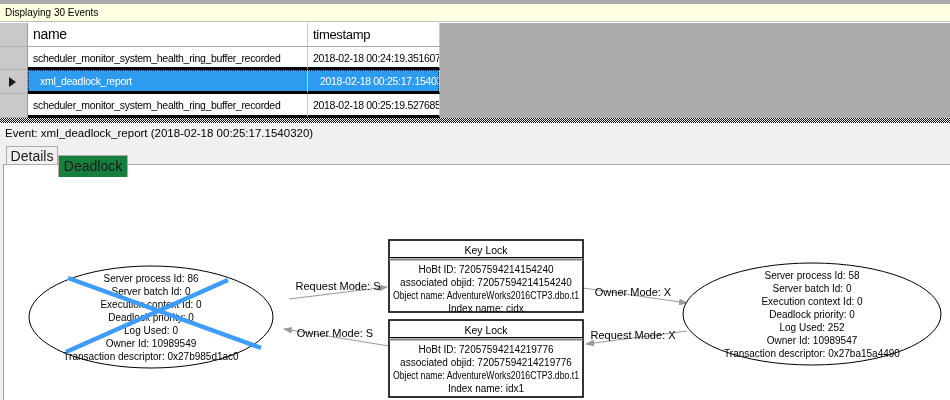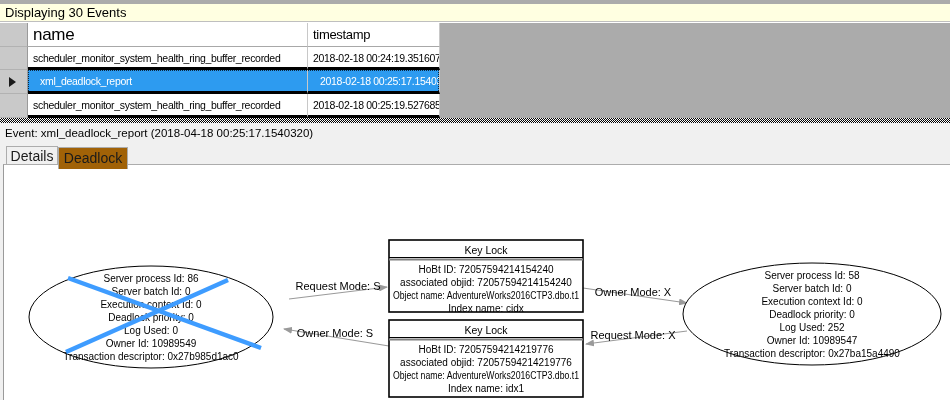--- a/index.html
+++ b/index.html
@@ -2,21 +2,21 @@
 <html style="--sel: #2D9BF0;"><head>
 <meta charset="utf-8">
 <style>
   * { margin:0; padding:0; box-sizing:border-box; }
   html,body { width:950px; height:400px; overflow:hidden; }
   body { font-family:"Liberation Sans", sans-serif; background:#fff; }
   .win { position:relative; width:950px; height:400px; background:#fff; }
 
   .chrome-strip { position:absolute; top:0; left:0; right:0; height:4px; background:#ABABAB; }
   .infobar { position:absolute; top:4px; left:0; right:0; height:18px; background:#FFFFE1;
-             border-bottom:1px solid #BFBFBF; font-size:13px; line-height:17px; padding-left:5px; color:#000; }
+             border-bottom:1px solid #BFBFBF; font-size:10px; line-height:17px; padding-left:5px; color:#000; }
 
   .grid { position:absolute; top:23px; left:0; width:950px; height:95px; background:#ABABAB;
           font-size:10.5px; color:#000; }
   .cell { position:absolute; background:#fff; border-right:1px solid #C8C8C8; border-bottom:3px solid #000000;
           padding:0 5px; white-space:nowrap; overflow:hidden; letter-spacing:-0.3px; }
   .hdr  { border-right:1px solid #C8C8C8; border-bottom:1px solid #A8A8A8; }
   .rowhdr { position:absolute; background:#C9C9C9; border-right:1px solid #9A9A9A; border-bottom:1px solid #B2B2B2; }
   .selcell { background:var(--sel,#2D9BF0); color:#fff;padding-left:12px; }
   .focus-rect { position:absolute; border:1px dotted rgba(0,0,0,0.75); pointer-events:none; }
   .tri { position:absolute; width:0; height:0; border-top:5px solid transparent;
@@ -27,21 +27,21 @@
               background-size:2px 2px; }
 
   .lower-bg { position:absolute; top:123px; left:0; right:0; bottom:0; background:#F0F0F0; }
   .eventbar { position:absolute; top:123px; left:0; right:0; height:20px; background:#F0F0F0;
               font-size:11.5px; line-height:20px; padding-left:5px; color:#000; }
 
   .tabstrip { position:absolute; top:143px; left:0; right:0; height:21px; background:#F0F0F0; }
   .tab { position:absolute; font-size:14px; text-align:center; color:#1a1a1a; cursor:default; }
   .tab.inactive { left:6px; top:3px; height:19px; width:52px; line-height:18px; background:#F0F0F0;
                   border:1px solid #ACACAC; border-bottom:none; }
-  .tab.active { left:58px; top:4px; height:22px; width:70px; line-height:20px; background:#a16207;
+  .tab.active { left:58px; top:12px; height:22px; width:70px; line-height:20px; background:#15803d;
                 border:1px solid #ACACAC; border-bottom:none; z-index:3; }
 
   .pane { position:absolute; top:164px; left:3px; right:0; bottom:0; background:#fff;
           border-top:1px solid #ACACAC; border-left:1px solid #9A9A9A; z-index:1; }
   svg.graph { position:absolute; top:0; left:0; width:100%; height:100%; }
   svg.graph text { fill:#000; font-family:"Liberation Sans", sans-serif; }
   .node-txt   { font-size:10px; }
   .lock-title { font-size:10.5px; }
   .edge-label { font-size:11px; }
 </style>
@@ -51,21 +51,21 @@
 <div class="win">
 
   <div class="chrome-strip"></div>
   <div class="infobar">
     <span>Displaying 30 Events</span>
   </div>
 
   <div class="grid">
 
     <div class="rowhdr" style="left:0;top:0;width:28px;height:24px;"></div>
-    <div class="cell hdr" style="left:28px;top:0;width:280px;height:24px;line-height:23px;font-size:17px;">name</div>
+    <div class="cell hdr" style="left:28px;top:0;width:280px;height:24px;line-height:23px;font-size:14px;">name</div>
     <div class="cell hdr" style="left:308px;top:0;width:132px;height:24px;line-height:23px;font-size:13px;">timestamp</div>
 
     <div class="rowhdr" style="left:0;top:24px;width:28px;height:23px;"></div>
     <div class="cell" style="left:28px;top:24px;width:280px;height:23px;line-height:22px;">scheduler_monitor_system_health_ring_buffer_recorded</div>
     <div class="cell" style="left:308px;top:24px;width:132px;height:23px;line-height:22px;">2018-02-18 00:24:19.3516078</div>
 
     <div class="rowhdr" style="left:0;top:47px;width:28px;height:24px;">
       <span class="tri" style="left:9px;top:7px;"></span>
     </div>
     <div class="cell selcell" style="left:28px;top:47px;width:280px;height:24px;line-height:23px;">xml_deadlock_report</div>
@@ -74,21 +74,21 @@
 
     <div class="rowhdr" style="left:0;top:71px;width:28px;height:24px;"></div>
     <div class="cell" style="left:28px;top:71px;width:280px;height:24px;line-height:23px;">scheduler_monitor_system_health_ring_buffer_recorded</div>
     <div class="cell" style="left:308px;top:71px;width:132px;height:24px;line-height:23px;">2018-02-18 00:25:19.5276859</div>
   </div>
 
   <div class="splitter"></div>
 
   <div class="lower-bg"></div>
   <div class="eventbar">
-    <span>Event: xml_deadlock_report (2018-04-18 00:25:17.1540320)</span>
+    <span>Event: xml_deadlock_report (2018-02-18 00:25:17.1540320)</span>
   </div>
 
   <div class="tabstrip">
     <div class="tab inactive">Details</div>
     <div class="tab active">Deadlock</div>
   </div>
 
   <div class="pane">
     <svg class="graph" viewBox="0 0 946 235" preserveAspectRatio="none">
       <defs>

